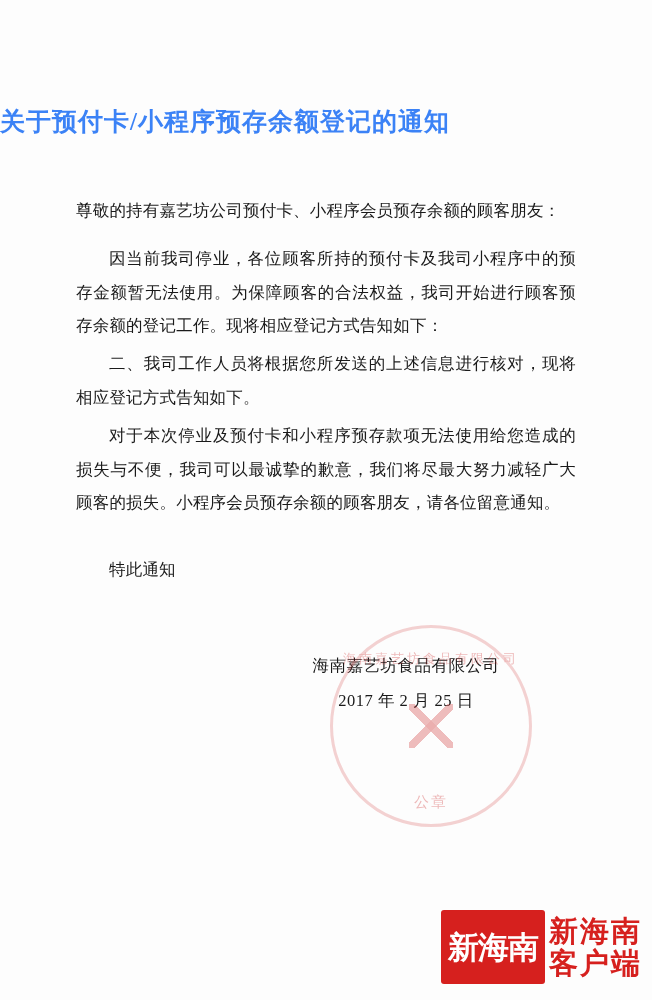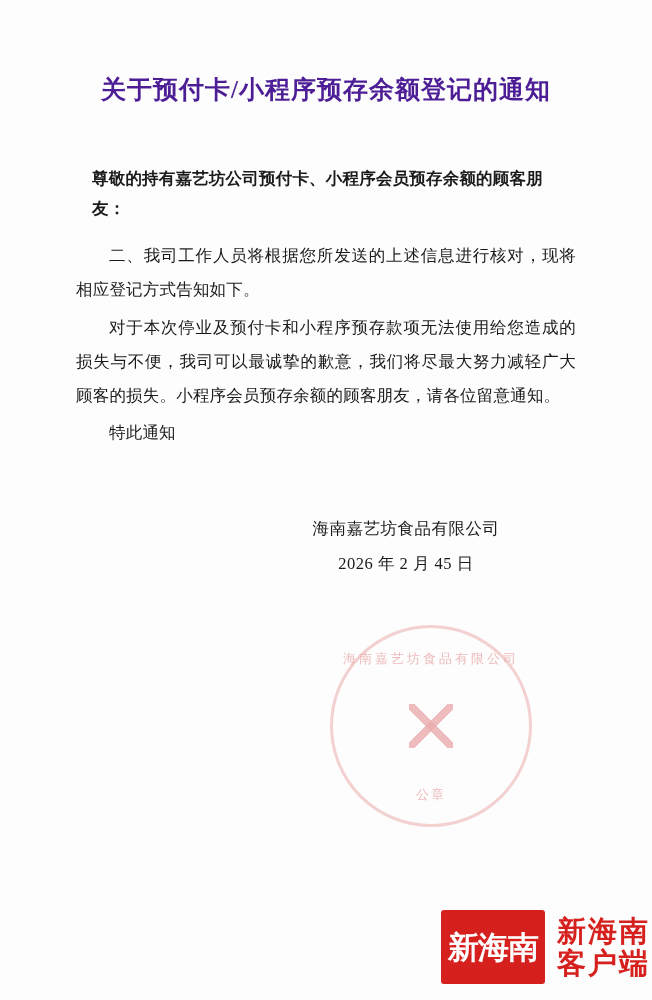--- a/index.html
+++ b/index.html
@@ -16,55 +16,55 @@
     overflow: hidden;
   }
 
   .page {
     position: absolute;
     inset: 0;
     background: #fdfdfd;
   }
 
   .notice-title {
-    text-align: center;
+    text-align: left;
     font-size: 25px;
     font-weight: 700;
     letter-spacing: 1px;
     margin: 0;
-    padding-top: 73px;
-    color: #4c1d95;
+    padding-top: 105px;
+    color: #3b82f6;
     font-family: "Liberation Serif", "DejaVu Serif", serif;
   }
 
   .body-wrap {
     margin: 0 auto;
     width: 500px;
     padding-top: 58px;
   }
 
   .salutation {
     font-size: 16.5px;
-    font-weight: 700;
+    font-weight: 400;
     line-height: 1.8;
-    margin: 0 0 16px 16px;
+    margin: 0 0 16px 0;
     letter-spacing: 0.2px;
   }
 
   .para {
     font-size: 16.5px;
     line-height: 2.05;
     margin: 0 0 4px 0;
     text-indent: 2em;
     text-align: justify;
     letter-spacing: 0.2px;
   }
 
   .para.closing {
-    margin-top: 4px;
+    margin-top: 33px;
     text-indent: 2em;
   }
 
   .sign-block {
     margin-top: 62px;
     text-align: center;
     padding-left: 160px;
   }
 
   .sign-line {
@@ -101,33 +101,33 @@
     position: absolute;
     left: 0; right: 0;
     top: 22px;
     text-align: center;
     font-size: 13px;
     color: rgba(205, 42, 42, 0.85);
     letter-spacing: 3px;
   }
   .seal-text.bottom {
     top: auto;
-    bottom: 20px;
-    font-size: 13px;
+    bottom: 12px;
+    font-size: 15px;
     letter-spacing: 2px;
   }
 
   
   .logo {
     position: absolute;
-    right: 2px;
+    right: 10px;
     bottom: 16px;
     display: flex;
     align-items: center;
-    gap: 12px;
+    gap: 4px;
   }
   .logo-mark {
     width: 104px;
     height: 74px;
     background: #d6201e;
     border-radius: 3px;
     position: relative;
     display: flex;
     align-items: center;
     justify-content: center;
@@ -158,28 +158,29 @@
 <body>
 
 <div class="page">
 
   <h1 class="notice-title">关于预付卡/小程序预存余额登记的通知</h1>
 
   <div class="body-wrap">
 
     <p class="salutation">尊敬的持有嘉艺坊公司预付卡、小程序会员预存余额的顾客朋友：</p>
 
+    <p class="para">因当前我司停业，各位顾客所持的预付卡及我司小程序中的预存金额暂无法使用。为保障顾客的合法权益，我司开始进行顾客预存余额的登记工作。现将相应登记方式告知如下：</p>
     <p class="para">二、我司工作人员将根据您所发送的上述信息进行核对，现将相应登记方式告知如下。</p>
     <p class="para">对于本次停业及预付卡和小程序预存款项无法使用给您造成的损失与不便，我司可以最诚挚的歉意，我们将尽最大努力减轻广大顾客的损失。小程序会员预存余额的顾客朋友，请各位留意通知。</p>
 
     <p class="para closing">特此通知</p>
 
     <div class="sign-block">
       <div class="sign-line">海南嘉艺坊食品有限公司</div>
-      <div class="sign-line">2026 年 2 月 45 日</div>
+      <div class="sign-line">2017 年 2 月 25 日</div>
     </div>
 
   </div>
 
   <div class="seal">
     <div class="seal-text">海南嘉艺坊食品有限公司</div>
     <div class="seal-text bottom">公章</div>
   </div>
 
   <div class="logo">

